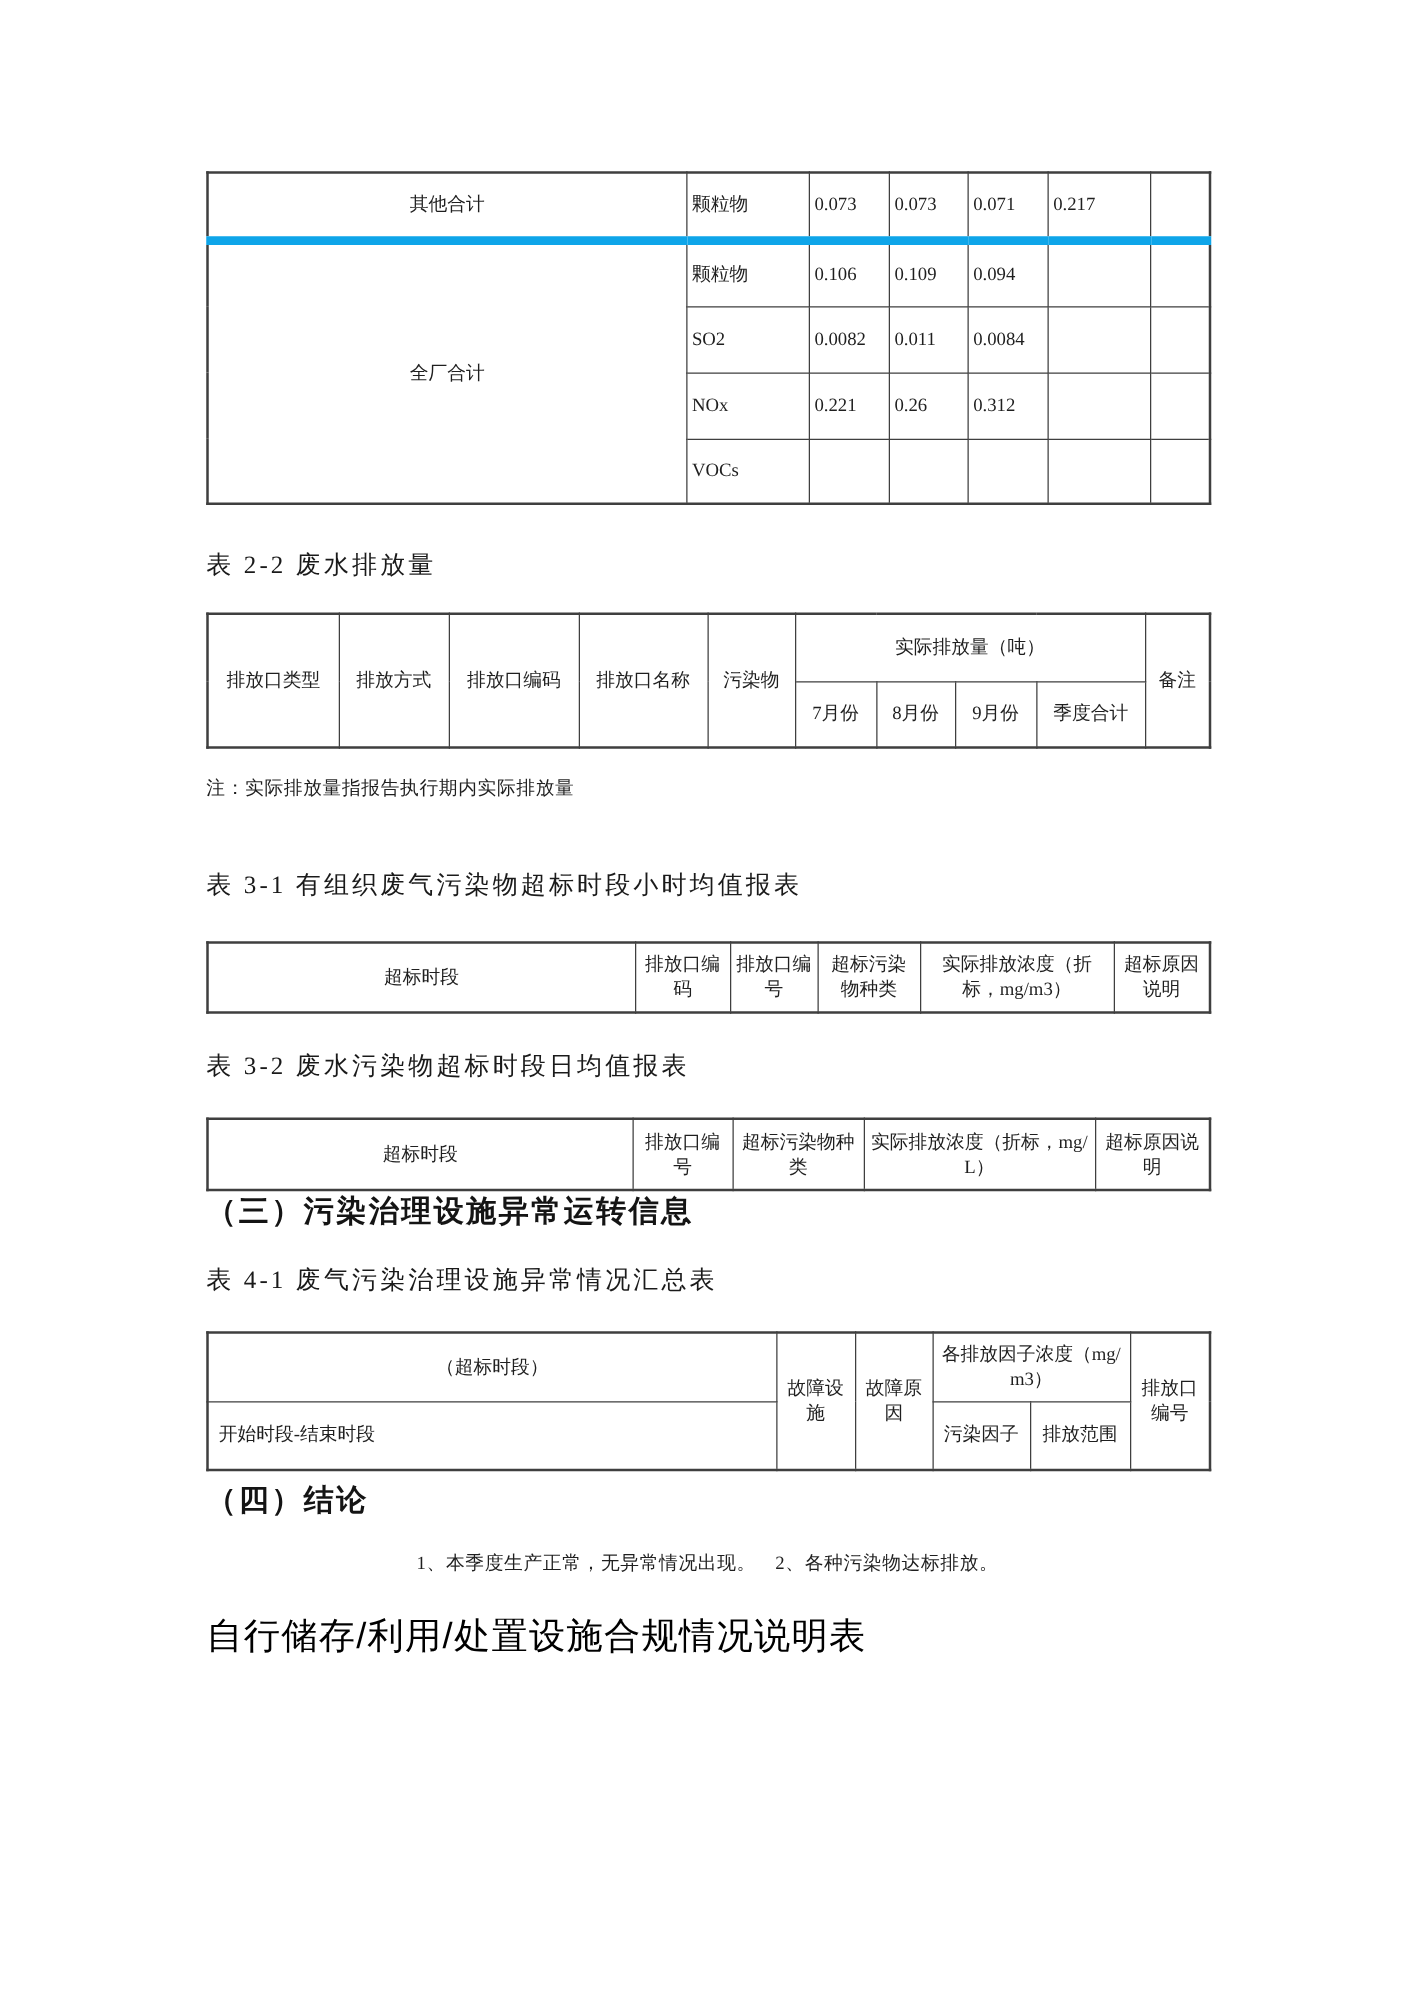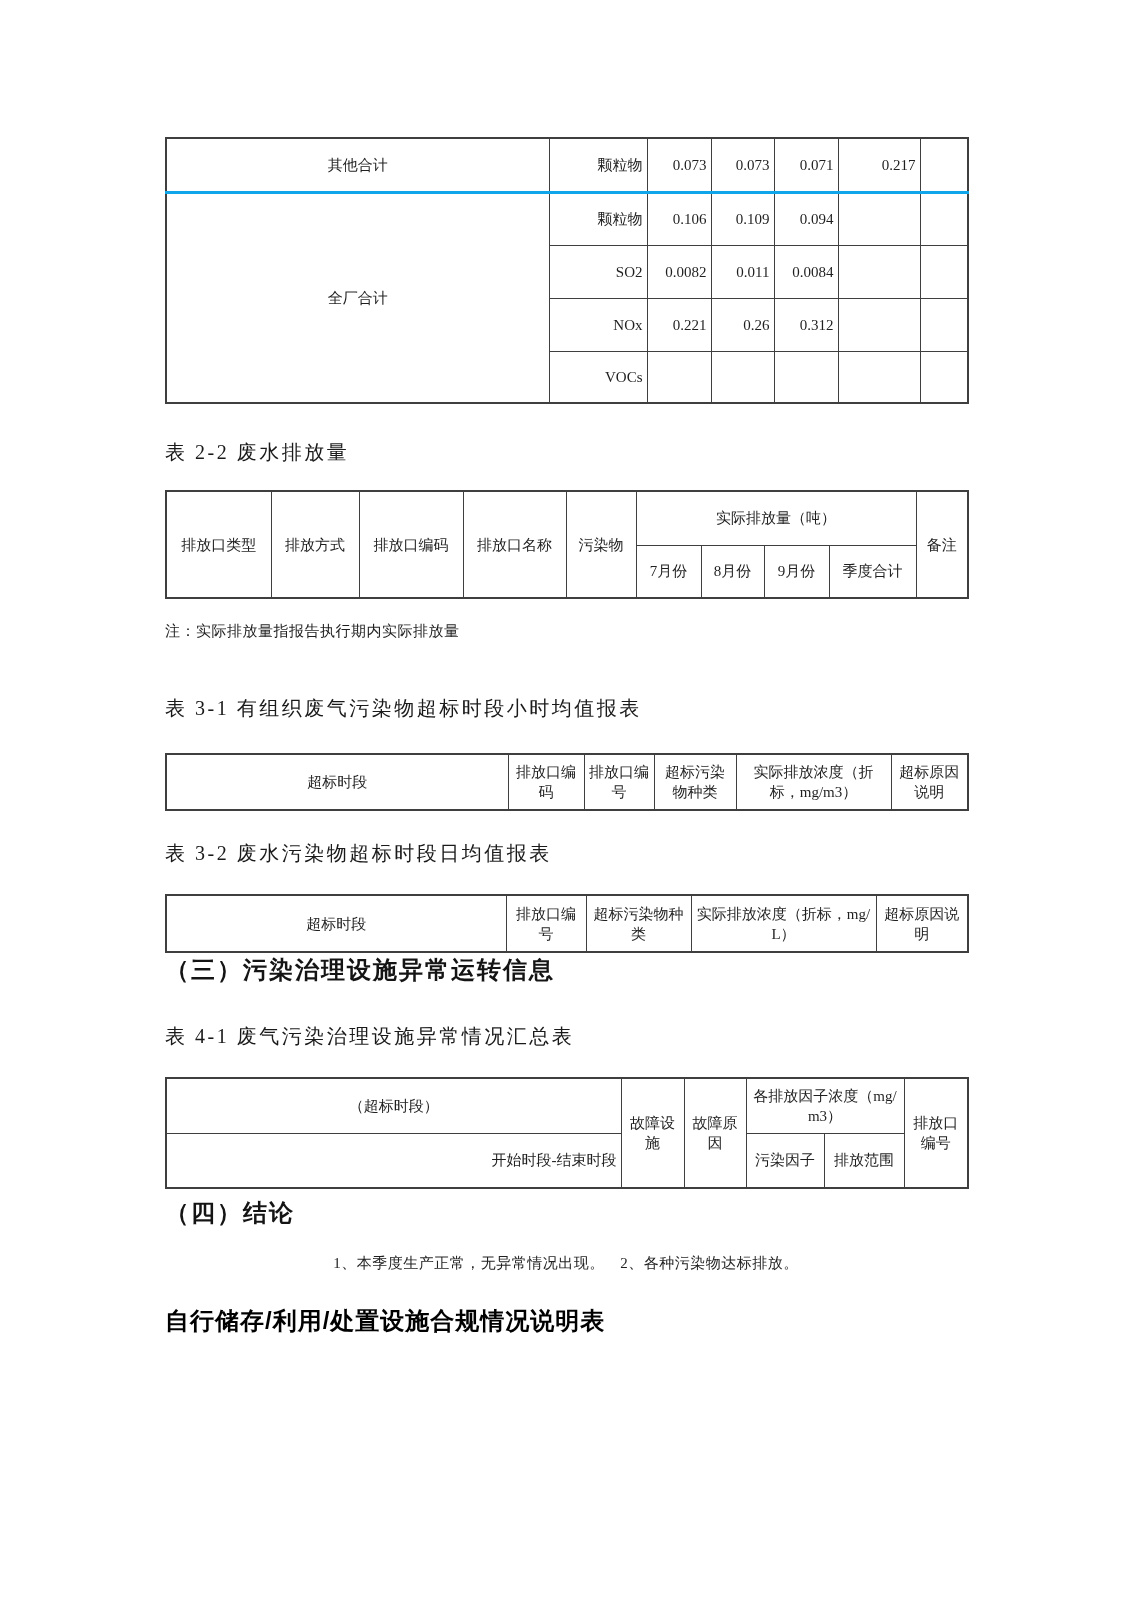--- a/index.html
+++ b/index.html
@@ -22,22 +22,22 @@
   table.grid td{
     border:1px solid #3f3f3f;
     font-size:15px;
     line-height:20px;
     vertical-align:middle;
     padding:2px 4px;
     overflow:hidden;
     word-break:break-all;
   }
   td.c{text-align:center;}
-  td.l{text-align:right;padding-left:10px;}
-  tr.heavy>td{border-bottom:3px solid #0ea5e9;}
+  td.l{text-align:left;padding-left:10px;}
+  tr.heavy>td{border-bottom:7px solid #0ea5e9;}
 
   .r54{height:54px}.r53{height:53px}.r52{height:52px}.r56{height:56px}.r57{height:57px}.r55{height:55px}
 
   .tbl-title{
     text-align:left;
     font-size:20px;
     line-height:24px;
     letter-spacing:2.5px;
     color:#1a1a1a;
   }
@@ -46,37 +46,37 @@
     font-size:24px;
     line-height:30px;
     font-weight:600;
     letter-spacing:2px;
     color:#141414;
   }
   .note-line{font-size:15px;line-height:20px;color:#1f1f1f;letter-spacing:0.5px;}
   .conclusion-line{font-size:15px;line-height:18px;color:#1f1f1f;letter-spacing:0.5px;text-align:center;}
   .final-heading{
     font-family:"Liberation Sans","DejaVu Sans",sans-serif;
-    font-size:24px;
+    font-size:29px;
     line-height:42px;
-    font-weight:700;
+    font-weight:400;
     letter-spacing:1px;
     color:#000000;
   }
 
   .mt-t22title{margin-top:36px}
   .mt-tbl22{margin-top:26px}
   .mt-note{margin-top:22px}
   .mt-h2{margin-top:33px}
   .mt-t31title{margin-top:55px}
   .mt-tbl31{margin-top:33px}
   .mt-t32title{margin-top:30px}
   .mt-tbl32{margin-top:29px}
   .mt-h3{margin-top:2px}
-  .mt-t41title{margin-top:39px}
+  .mt-t41title{margin-top:27px}
   .mt-tbl41{margin-top:29px}
   .mt-h4{margin-top:9px}
   .mt-conclusion{margin-top:26px}
   .mt-final{margin-top:28px}
 </style>
 </head>
 <body>
 
 <div class="page">
   <div class="content">

